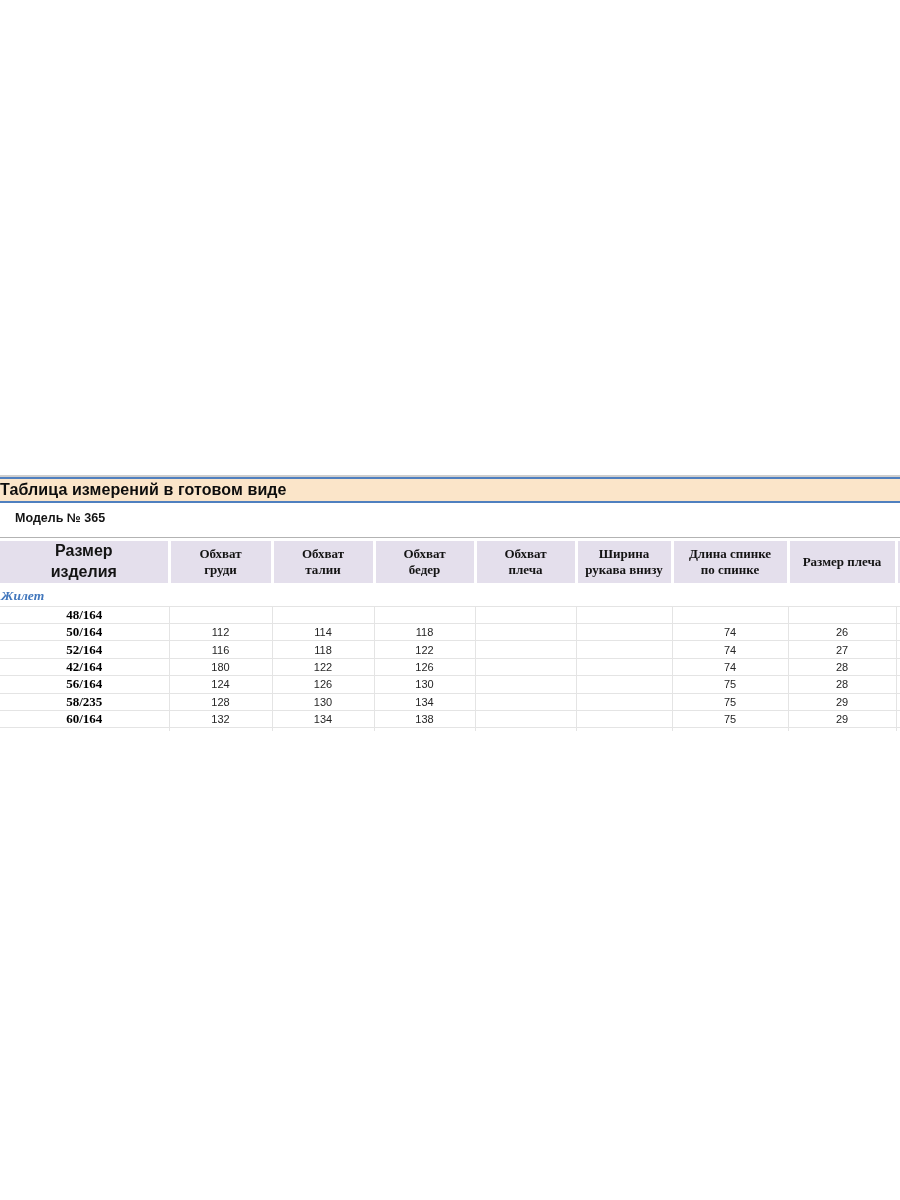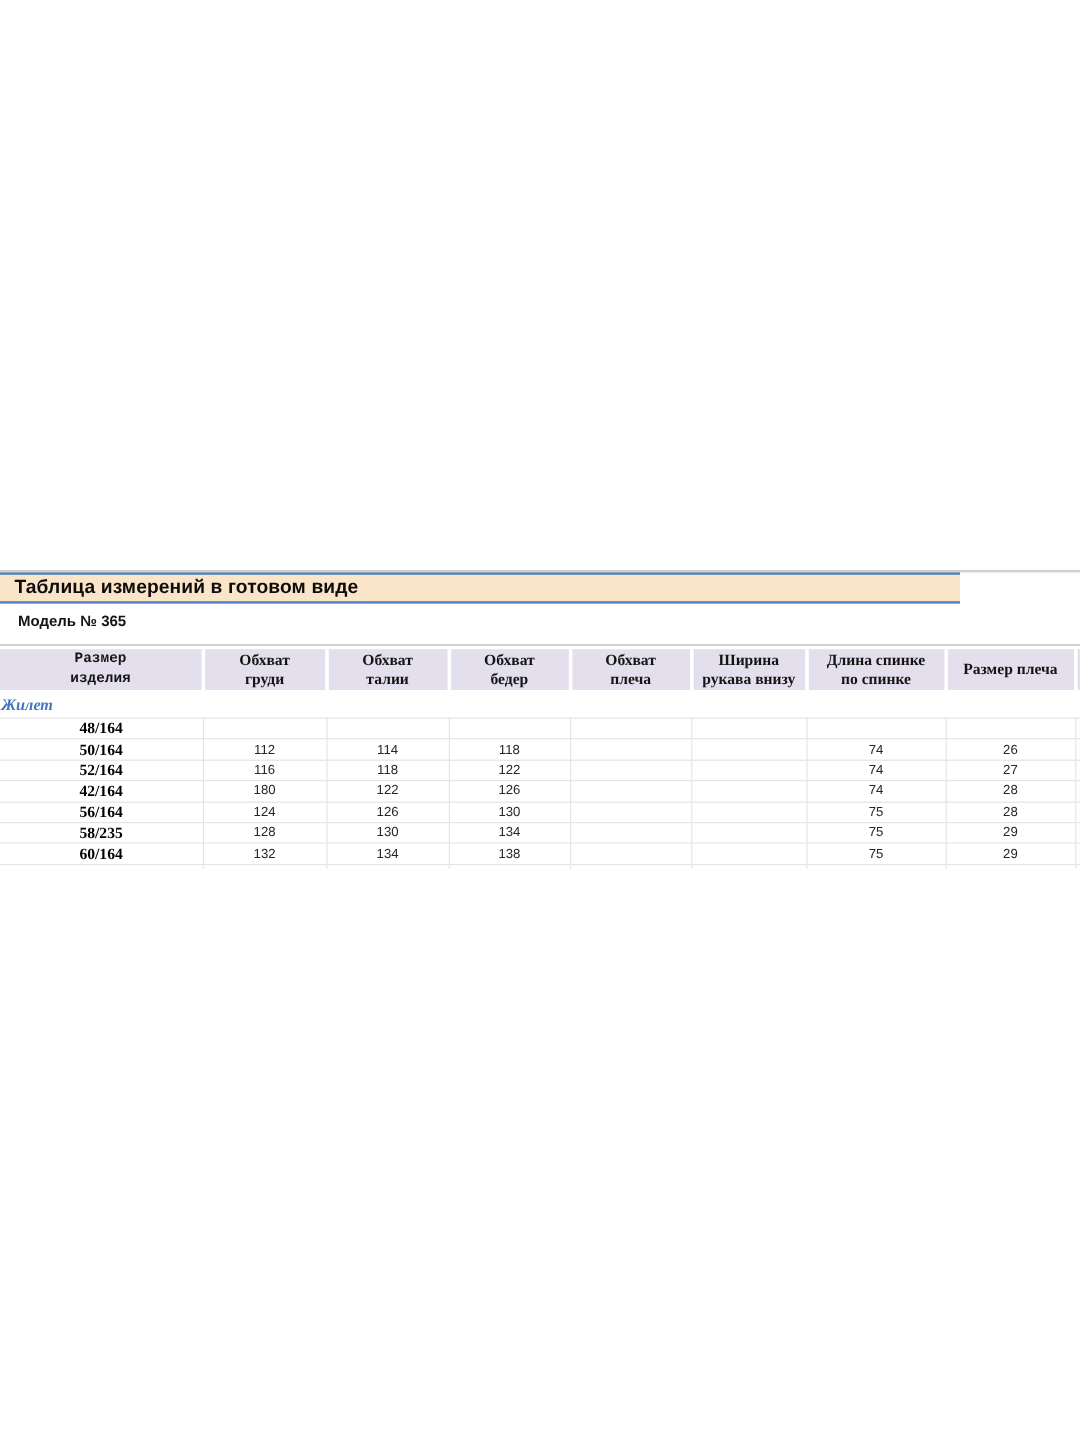--- a/index.html
+++ b/index.html
@@ -2,43 +2,43 @@
 <html><head>
 <meta charset="utf-8">
 <style>
   html,body{margin:0;padding:0;}
   body{
     width:900px;height:1200px;background:#ffffff;position:relative;
     overflow:hidden;font-family:"Liberation Sans",sans-serif;
   }
   .gray-cap{position:absolute;top:475px;left:0;width:900px;height:2px;background:#cfcfcf;}
   .title-bar{
-    position:absolute;top:477px;left:0;width:800px;height:26px;box-sizing:border-box;
+    position:absolute;top:477px;left:0;width:900px;height:26px;box-sizing:border-box;
     background:#fbe5c9;border-top:2px solid #5080bf;border-bottom:2px solid #5080bf;
-    display:flex;align-items:center;padding-left:12px;
+    display:flex;align-items:center;padding-left:0;
   }
   .title-bar .t{
     font-family:"Liberation Sans",sans-serif;font-weight:bold;font-size:16px;
     color:#0d0d0d;letter-spacing:0.1px;
   }
   .model-line{
     position:absolute;top:511px;left:15px;font-weight:bold;font-size:12.5px;color:#141414;
   }
   .pre-header-rule{position:absolute;top:537px;left:0;width:900px;height:1px;background:#b3b3b3;}
   table.meas{
     position:absolute;top:541px;left:0;width:910px;border-collapse:collapse;table-layout:fixed;
   }
   table.meas th{
     height:34px;background:#e4dfec;border-left:3px solid #ffffff;border-right:3px solid #ffffff;
     text-align:center;vertical-align:middle;white-space:pre-line;
     font-family:"Liberation Serif",serif;font-weight:bold;font-size:13px;line-height:1.22;
     color:#141414;padding:0;
   }
   table.meas th.first{
-    font-family:Liberation Mono, monospace;font-size:12px;border-left:none;line-height:1.3;
+    font-family:Liberation Sans, sans-serif;font-size:16px;border-left:none;line-height:1.3;
   }
   table.meas th.cut{border-right:none;}
   td.group-cell{
     height:21px;vertical-align:bottom;padding:0 0 2px 1px;
     font-family:"Liberation Serif",serif;font-style:italic;font-weight:600;font-size:13.5px;
     color:#4277bd;border-bottom:1px solid #e4e4e4;
   }
   tr.data-row td{
     height:16.4px;border-right:1px solid #e4e4e4;border-bottom:1px solid #e4e4e4;
     text-align:center;vertical-align:middle;

